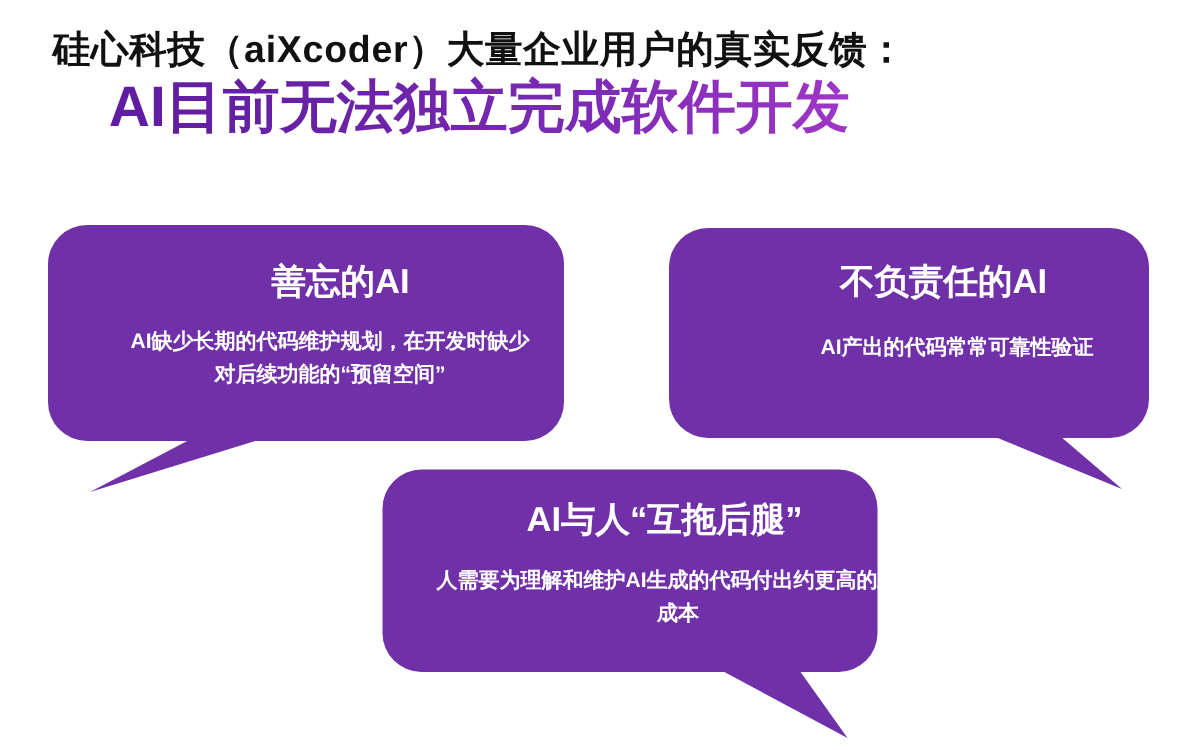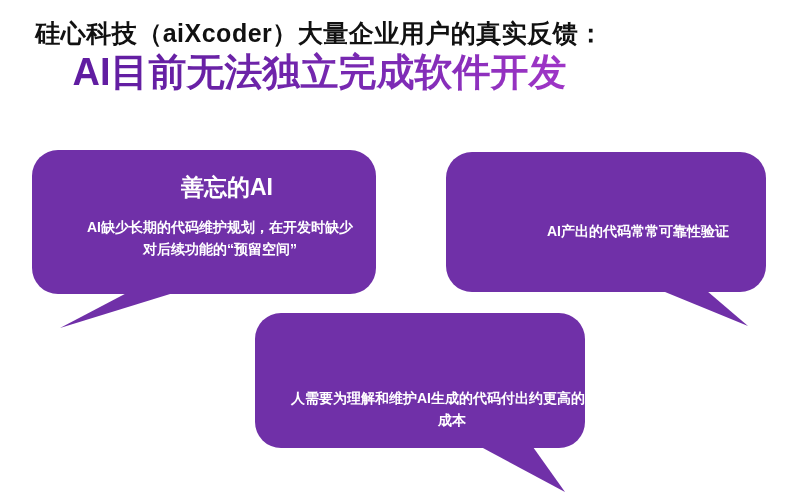--- a/index.html
+++ b/index.html
@@ -88,21 +88,21 @@
   #bubble-1 { left: 32px;  top: 150px; width: 344px; height: 144px; }
   #bubble-1 .bubble-title { top: 22px; }
   #bubble-1 .bubble-body  { top: 66px; padding: 0 22px; width: auto; left: 0; right: 0; }
 
   #bubble-2 { left: 446px; top: 152px; width: 320px; height: 140px; }
   #bubble-2 .bubble-title { top: 20px; }
   #bubble-2 .bubble-body  { top: 68px; }
 
   #bubble-3 { left: 255px; top: 313px; width: 330px; height: 135px; }
   #bubble-3 .bubble-title { top: 18px; }
-  #bubble-3 .bubble-body  { top: 74px; }
+  #bubble-3 .bubble-body  { top: 62px; }
 
   
   #tails {
     position: absolute;
     left: 0; top: 0;
     width: 797px;
     height: 500px;
     pointer-events: none;
   }
 </style>
@@ -120,20 +120,22 @@
     <polygon points="648,285 700,285 748,326" fill="#7030a8"></polygon>
     <polygon points="468,440 528,440 565,492" fill="#7030a8"></polygon>
   </svg>
 
   <div class="bubble" id="bubble-1">
     <div class="bubble-title">善忘的AI</div>
     <div class="bubble-body">AI缺少长期的代码维护规划，在开发时缺少对后续功能的“预留空间”</div>
   </div>
 
   <div class="bubble" id="bubble-2">
+    <div class="bubble-title">不负责任的AI</div>
     <div class="bubble-body">AI产出的代码常常可靠性验证</div>
   </div>
 
   <div class="bubble" id="bubble-3">
+    <div class="bubble-title">AI与人“互拖后腿”</div>
     <div class="bubble-body">人需要为理解和维护AI生成的代码付出约更高的工作成本</div>
   </div>
 
 </div>
 
 </body></html>

